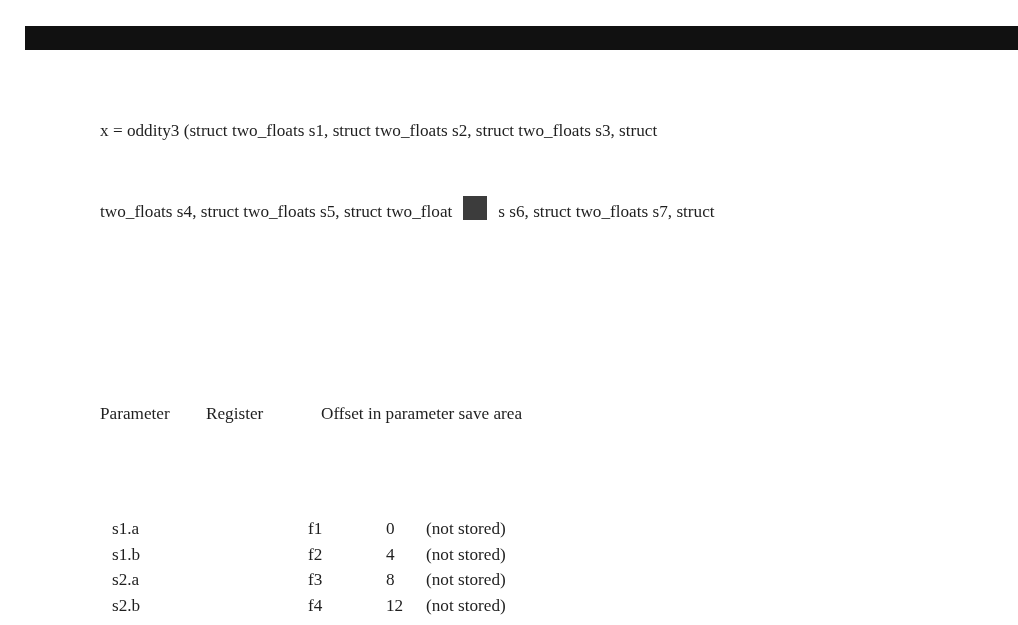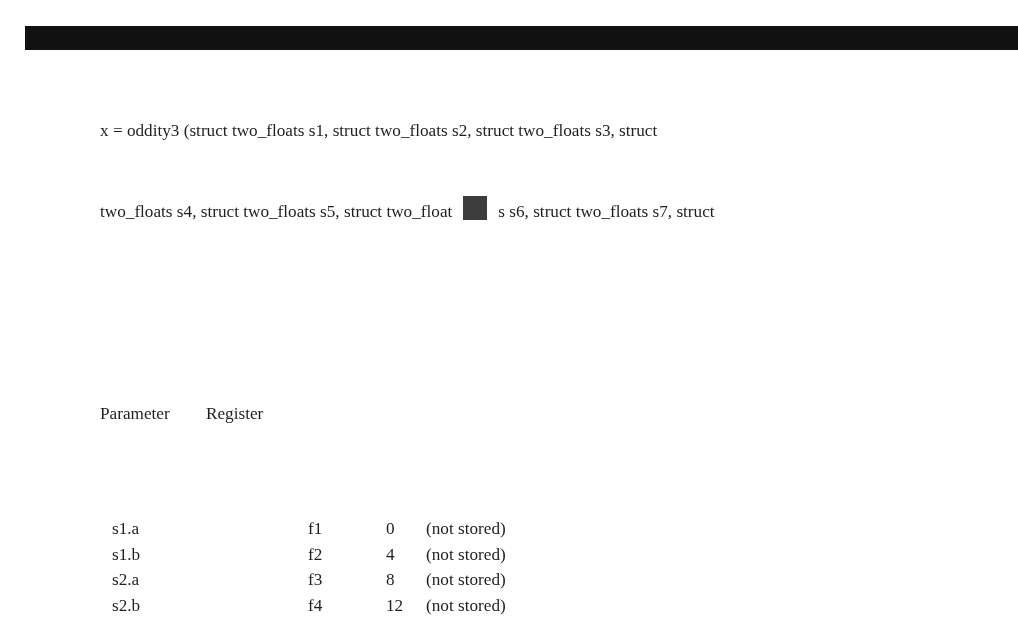--- a/index.html
+++ b/index.html
@@ -58,19 +58,20 @@
 
   <div class="content">
     <div class="line code"><span>x = oddity3 (struct two_floats s1, struct two_floats s2, struct two_floats s3, struct</span></div>
     <div class="line code"><span>two_floats s4, struct two_floats s5, struct two_float</span><span class="caret"></span><span>s s6, struct two_floats s7, struct</span></div>
 
     <div class="line"></div>
 
     <div class="line header-line">
       <span class="col h-param">Parameter</span>
       <span class="col h-reg">Register</span>
+      <span class="col h-off">Offset in parameter save area</span>
     </div>
 
     <div id="rows"><div class="line row"><span class="col c-param">s1.a</span><span class="col c-reg" style="left: 208px;">f1</span><span class="col c-off">0</span><span class="col c-note">(not stored)</span></div><div class="line row"><span class="col c-param">s1.b</span><span class="col c-reg" style="left: 208px;">f2</span><span class="col c-off">4</span><span class="col c-note">(not stored)</span></div><div class="line row"><span class="col c-param">s2.a</span><span class="col c-reg" style="left: 208px;">f3</span><span class="col c-off">8</span><span class="col c-note">(not stored)</span></div><div class="line row"><span class="col c-param">s2.b</span><span class="col c-reg" style="left: 208px;">f4</span><span class="col c-off">12</span><span class="col c-note">(not stored)</span></div></div>
   </div>
 
   <div class="rule bottom"></div>
 </div>
 
 </body></html>

